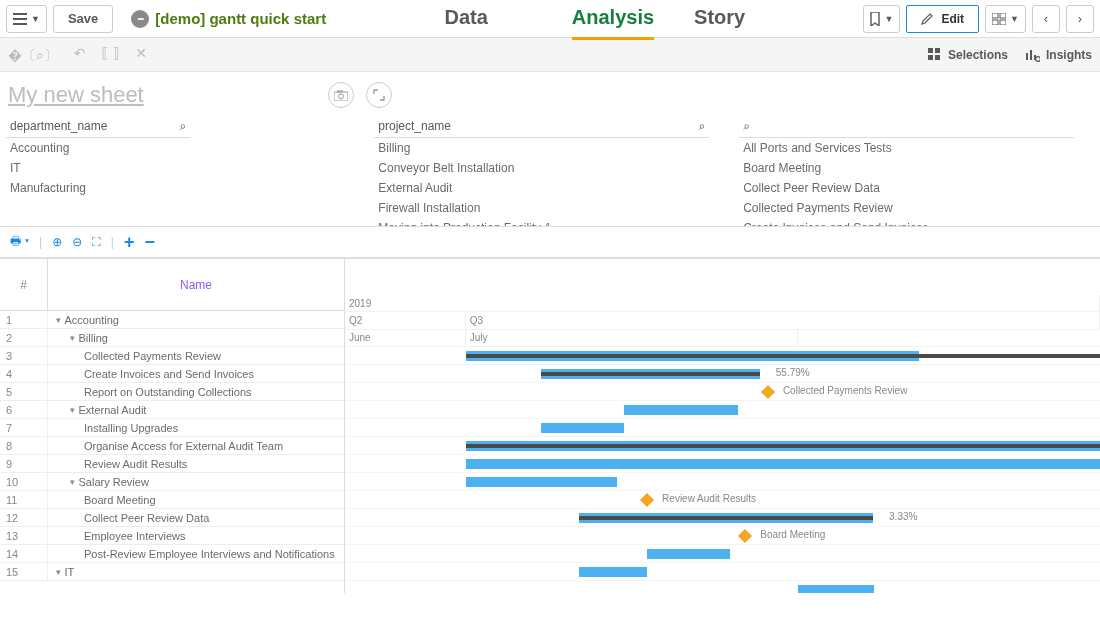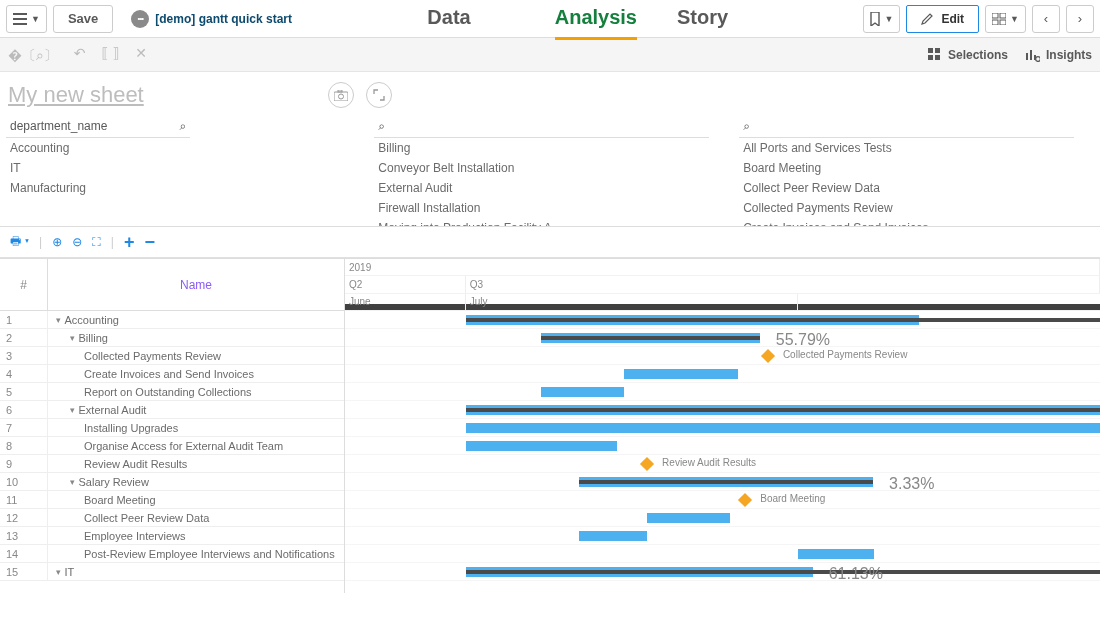--- a/index.html
+++ b/index.html
@@ -3,21 +3,21 @@
 <meta charset="utf-8">
 <style>
 * { box-sizing: border-box; margin: 0; padding: 0; font-family: Arial, sans-serif; }
 body { width: 1100px; height: 619px; overflow: hidden; background: #fff; font-size: 12px; color: #595959; }
 
 
 .topbar { display: flex; align-items: center; height: 38px; border-bottom: 1px solid #ddd; padding: 0 6px; gap: 6px; }
 .icon-btn { display: inline-flex; align-items: center; justify-content: center; height: 28px; min-width: 28px; padding: 0 6px; border: 1px solid #ccc; border-radius: 3px; background: #fff; cursor: pointer; gap: 4px; font-size: 13px; }
 .save-btn { font-weight: 600; padding: 0 14px; }
 .app-dot { width: 18px; height: 18px; border-radius: 50%; background: #8a8a8a; display: inline-flex; align-items: center; justify-content: center; color: #fff; font-size: 8px; letter-spacing: -1px; }
-.app-title { font-size: 12px; color: #0c4a6e; font-weight: 600; }
+.app-title { font-size: 15px; color: #4d7c0f; font-weight: 600; }
 .tabs-center { flex: 1; display: flex; justify-content: center; gap: 40px; }
 .tab { font-size: 20px; font-weight: 600; color: #595959; padding: 8px 0; cursor: pointer; border-bottom: 3px solid transparent; }
 .tab.active { border-bottom-color: #f2a100; color: #15803d; margin-left: 44px; }
 .edit-btn { border: 1px solid #1e88e5; color: #333; height: 28px; padding: 0 14px; display: flex; align-items: center; gap: 8px; border-radius: 2px; cursor: pointer; font-weight: 600; }
 
 
 .selbar { display: flex; align-items: center; height: 34px; background: #f5f5f5; border-bottom: 1px solid #e5e5e5; padding: 0 8px; }
 .selbar-left { display: flex; gap: 16px; }
 .sel-icon { color: #bbb; font-size: 14px; }
 .selbar-right { margin-left: auto; display: flex; gap: 18px; align-items: center; color: #595959; font-weight: 600; }
@@ -51,29 +51,29 @@
 .gl-name { flex: 1; display: flex; align-items: center; justify-content: center; font-size: 12px; color: #8b5cf6; }
 .gl-body { }
 .gl-row { display: flex; height: 18px; border-bottom: 1px solid #eee; font-size: 11px; }
 .gl-row .num { width: 48px; border-right: 1px solid #eee; display: flex; align-items: center; padding-left: 6px; color: #888; }
 .gl-row .txt { flex: 1; display: flex; align-items: center; color: #6b6b6b; white-space: nowrap; overflow: hidden; }
 .indent-0 { padding-left: 8px; } .indent-1 { padding-left: 22px; } .indent-2 { padding-left: 36px; }
 .caret { color: #888; margin-right: 4px; font-size: 9px; }
 
 
 .gantt-right { flex: 1; position: relative; overflow: hidden; }
-.gr-head { height: 52px; border-bottom: 7px solid #404040; }
+.gr-head { height: 52px; border-bottom: 1px solid #404040; margin-top: 36px; }
 .gr-row { height: 17.33px; display: flex; align-items: center; border-bottom: 1px solid #f2f2f2; font-size: 10px; color: #888; }
 .gr-row .cell { border-right: 1px solid #eee; height: 100%; display: flex; align-items: center; padding-left: 4px; }
 .gr-body { position: relative; }
 .gr-body .row { height: 18px; border-bottom: 1px solid #f5f5f5; position: relative; }
 .bar { position: absolute; height: 10px; top: 4px; background: #4db1ef; }
 .bar.dark { background: #4a4a4a; height: 4px; top: 7px; }
 .diamond { position: absolute; width: 10px; height: 10px; background: #f5a623; transform: rotate(45deg); top: 4px; }
-.pct { position: absolute; font-size: 16px; color: #888; top: 2px; padding-left: 8px; }
+.pct { position: absolute; font-size: 10px; color: #888; top: 2px; padding-left: 8px; }
 .anno { position: absolute; font-size: 10px; color: #888; top: 2px; white-space: nowrap; }
 
 svg { display: block; }
 </style>
 </head>
 <body>
 
 <div class="topbar">
   <div class="icon-btn">
     <svg width="14" height="12">
@@ -172,20 +172,21 @@
         </div>
     <div class="filter-list" id="dep-list">
           <div class="filter-item">Accounting</div>
           <div class="filter-item">IT</div>
           <div class="filter-item">Manufacturing</div>
         </div>
   </div>
   <div class="filter-col spacer"></div>
   <div class="filter-col">
     <div class="filter-head">
+          <span class="lbl">project_name</span>
           <span>⌕</span>
         </div>
     <div class="filter-list" id="proj-list">
           <div class="filter-item">Billing</div>
           <div class="filter-item">Conveyor Belt Installation</div>
           <div class="filter-item">External Audit</div>
           <div class="filter-item">Firewall Installation</div>
           <div class="filter-item">Moving into Production Facility A</div>
         </div>
   </div>

